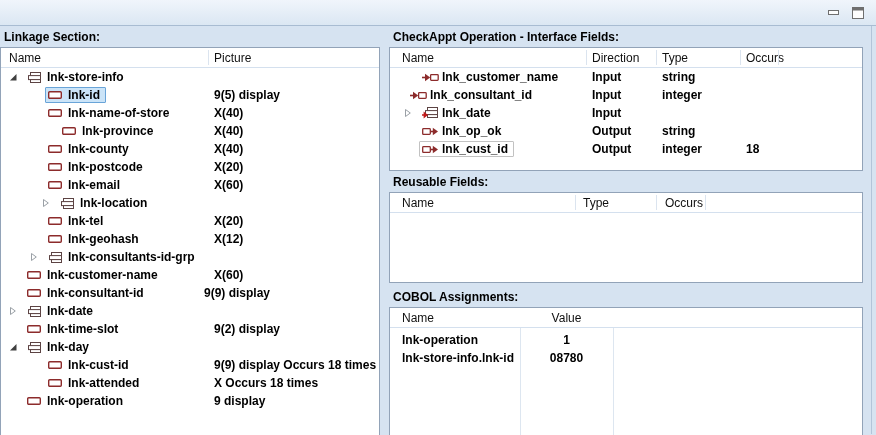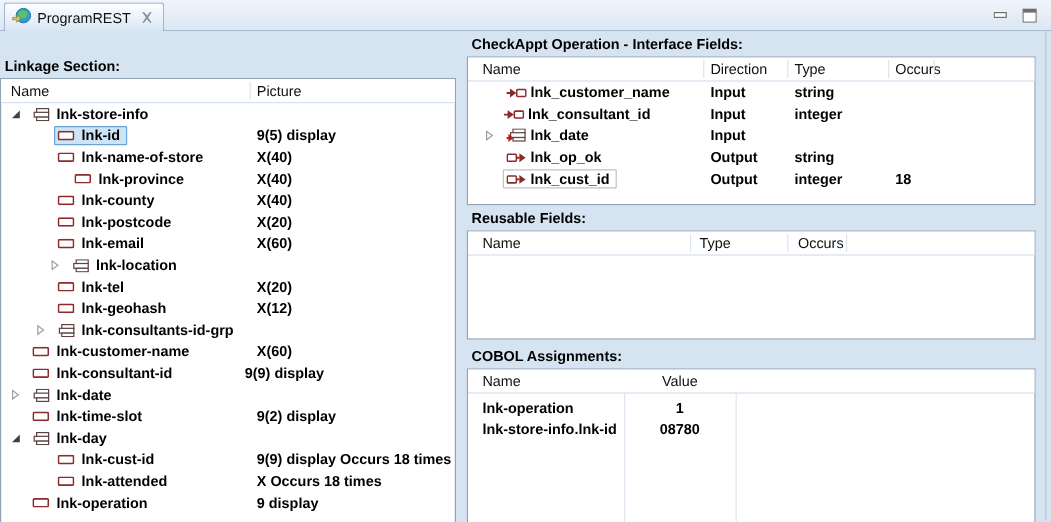--- a/index.html
+++ b/index.html
@@ -15,21 +15,21 @@
   .tab-label { color: #111; }
   .tab-close { display: inline-flex; margin-left: 3px; cursor: pointer; }
   .winbtns { position: absolute; right: 12px; top: 7px; display: flex; gap: 12px; align-items: center; }
   .winbtns span { display: inline-flex; cursor: pointer; }
 
   
   .content { position: relative; height: 408px; background: #d6e3f1; }
   .gutter-line { position: absolute; left: 871px; top: 0; bottom: 0; width: 1px; background: #b2c4d9; }
 
   .panel { position: absolute; top: 0; bottom: 0; }
-  .panel.left  { left: 0; width: 380px; margin-top: 18px; }
+  .panel.left  { left: 0; width: 380px; }
   .panel.right { left: 389px; width: 474px; }
 
   .section-title { position: absolute; left: 0; right: 0; height: 20px; line-height: 20px;
                    font-weight: bold; padding-left: 4px; color: #000; }
 
   .ptable { position: absolute; left: 0; right: 0; background: #fff; border: 1px solid #92a3b8; }
   .lp-table  { top: 21px; bottom: -2px; }
   .rp-title1 { top: 1px; }   .rp-table1 { top: 21px; height: 124px; }
   .rp-title2 { top: 146px; } .rp-table2 { top: 166px; height: 91px; }
   .rp-title3 { top: 261px; } .rp-table3 { top: 281px; bottom: -2px; }
@@ -52,36 +52,20 @@
   .nlabel { padding-left: 0px; }
   .cellabs { position: absolute; top: 0; line-height: 18px; white-space: nowrap; }
   .val-center { text-align: center; }
 </style>
 </head>
 <body>
 
 <div class="window">
 
   <div class="tabbar">
-    <div class="tab">
-      <span class="tab-icon">
-        <svg width="16" height="16" viewBox="0 0 16 16">
-          <circle cx="9.5" cy="8" r="6" fill="#2f9fd0"></circle>
-          <path d="M6 4.5 q3.5 -2 6.5 0.5 q1 3 -1.5 5 q-3.5 1 -5.5 -1 q-1 -2.5 0.5 -4.5" fill="#5cbf6a"></path>
-          <circle cx="9.5" cy="8" r="6" fill="none" stroke="#1d6e94" stroke-width="0.8"></circle>
-          <path d="M0.5 9.5 h3.5 v-2 l3.5 3 l-3.5 3 v-2 h-3.5 Z" fill="#d8c766" stroke="#8a7a3a" stroke-width="0.6"></path>
-        </svg>
-      </span>
-      <span class="tab-label">ProgramREST</span>
-      <span class="tab-close">
-        <svg width="11" height="11" viewBox="0 0 11 11">
-          <path d="M1.5 1 L3 1 L5.5 4 L8 1 L9.5 1 L6.5 5.5 L9.5 10 L8 10 L5.5 7 L3 10 L1.5 10 L4.5 5.5 Z" fill="#8a93a2"></path>
-        </svg>
-      </span>
-    </div>
     <div class="winbtns">
       <span>
         <svg width="12" height="6" viewBox="0 0 12 6">
             <rect x="0.5" y="0.5" width="10" height="4" fill="#fdfdfd" stroke="#6f6f6f"></rect>
           </svg>
       </span>
       <span>
         <svg width="12" height="12" viewBox="0 0 12 12">
           <rect x="0.5" y="0.5" width="11" height="11" fill="#fdfdfd" stroke="#6f6f6f"></rect>
           <rect x="0.5" y="0.5" width="11" height="3" fill="#6f6f6f"></rect>
@@ -388,21 +372,21 @@
       <path d="M3 0.8 L8.2 4.5 L3 8.2 Z" fill="#8c2b2b"></path>
       <rect x="8.6" y="1.6" width="7.6" height="5.8" rx="0.8" fill="#fff" stroke="#8c2b2b" stroke-width="1.3"></rect>
                   </svg>
                 </span>
       <span class="nlabel">lnk_customer_name</span>
     </span>
     <span class="cellabs" style="left:202px">Input</span>
     <span class="cellabs" style="left:272px">string</span>
     <span class="cellabs" style="left:356px"></span>
   </div>
-  <div class="trow" style="padding-left:12px">
+  <div class="trow" style="padding-left:2px">
     <span class="twisty"></span>
     <span class="rinner">
       <span class="nicon">
                   <svg width="17" height="9" viewBox="0 0 17 9">
       <path d="M0 4.5 h3.5" stroke="#8c2b2b" stroke-width="1.6"></path>
       <path d="M3 0.8 L8.2 4.5 L3 8.2 Z" fill="#8c2b2b"></path>
       <rect x="8.6" y="1.6" width="7.6" height="5.8" rx="0.8" fill="#fff" stroke="#8c2b2b" stroke-width="1.3"></rect>
                   </svg>
                 </span>
       <span class="nlabel">lnk_consultant_id</span>

